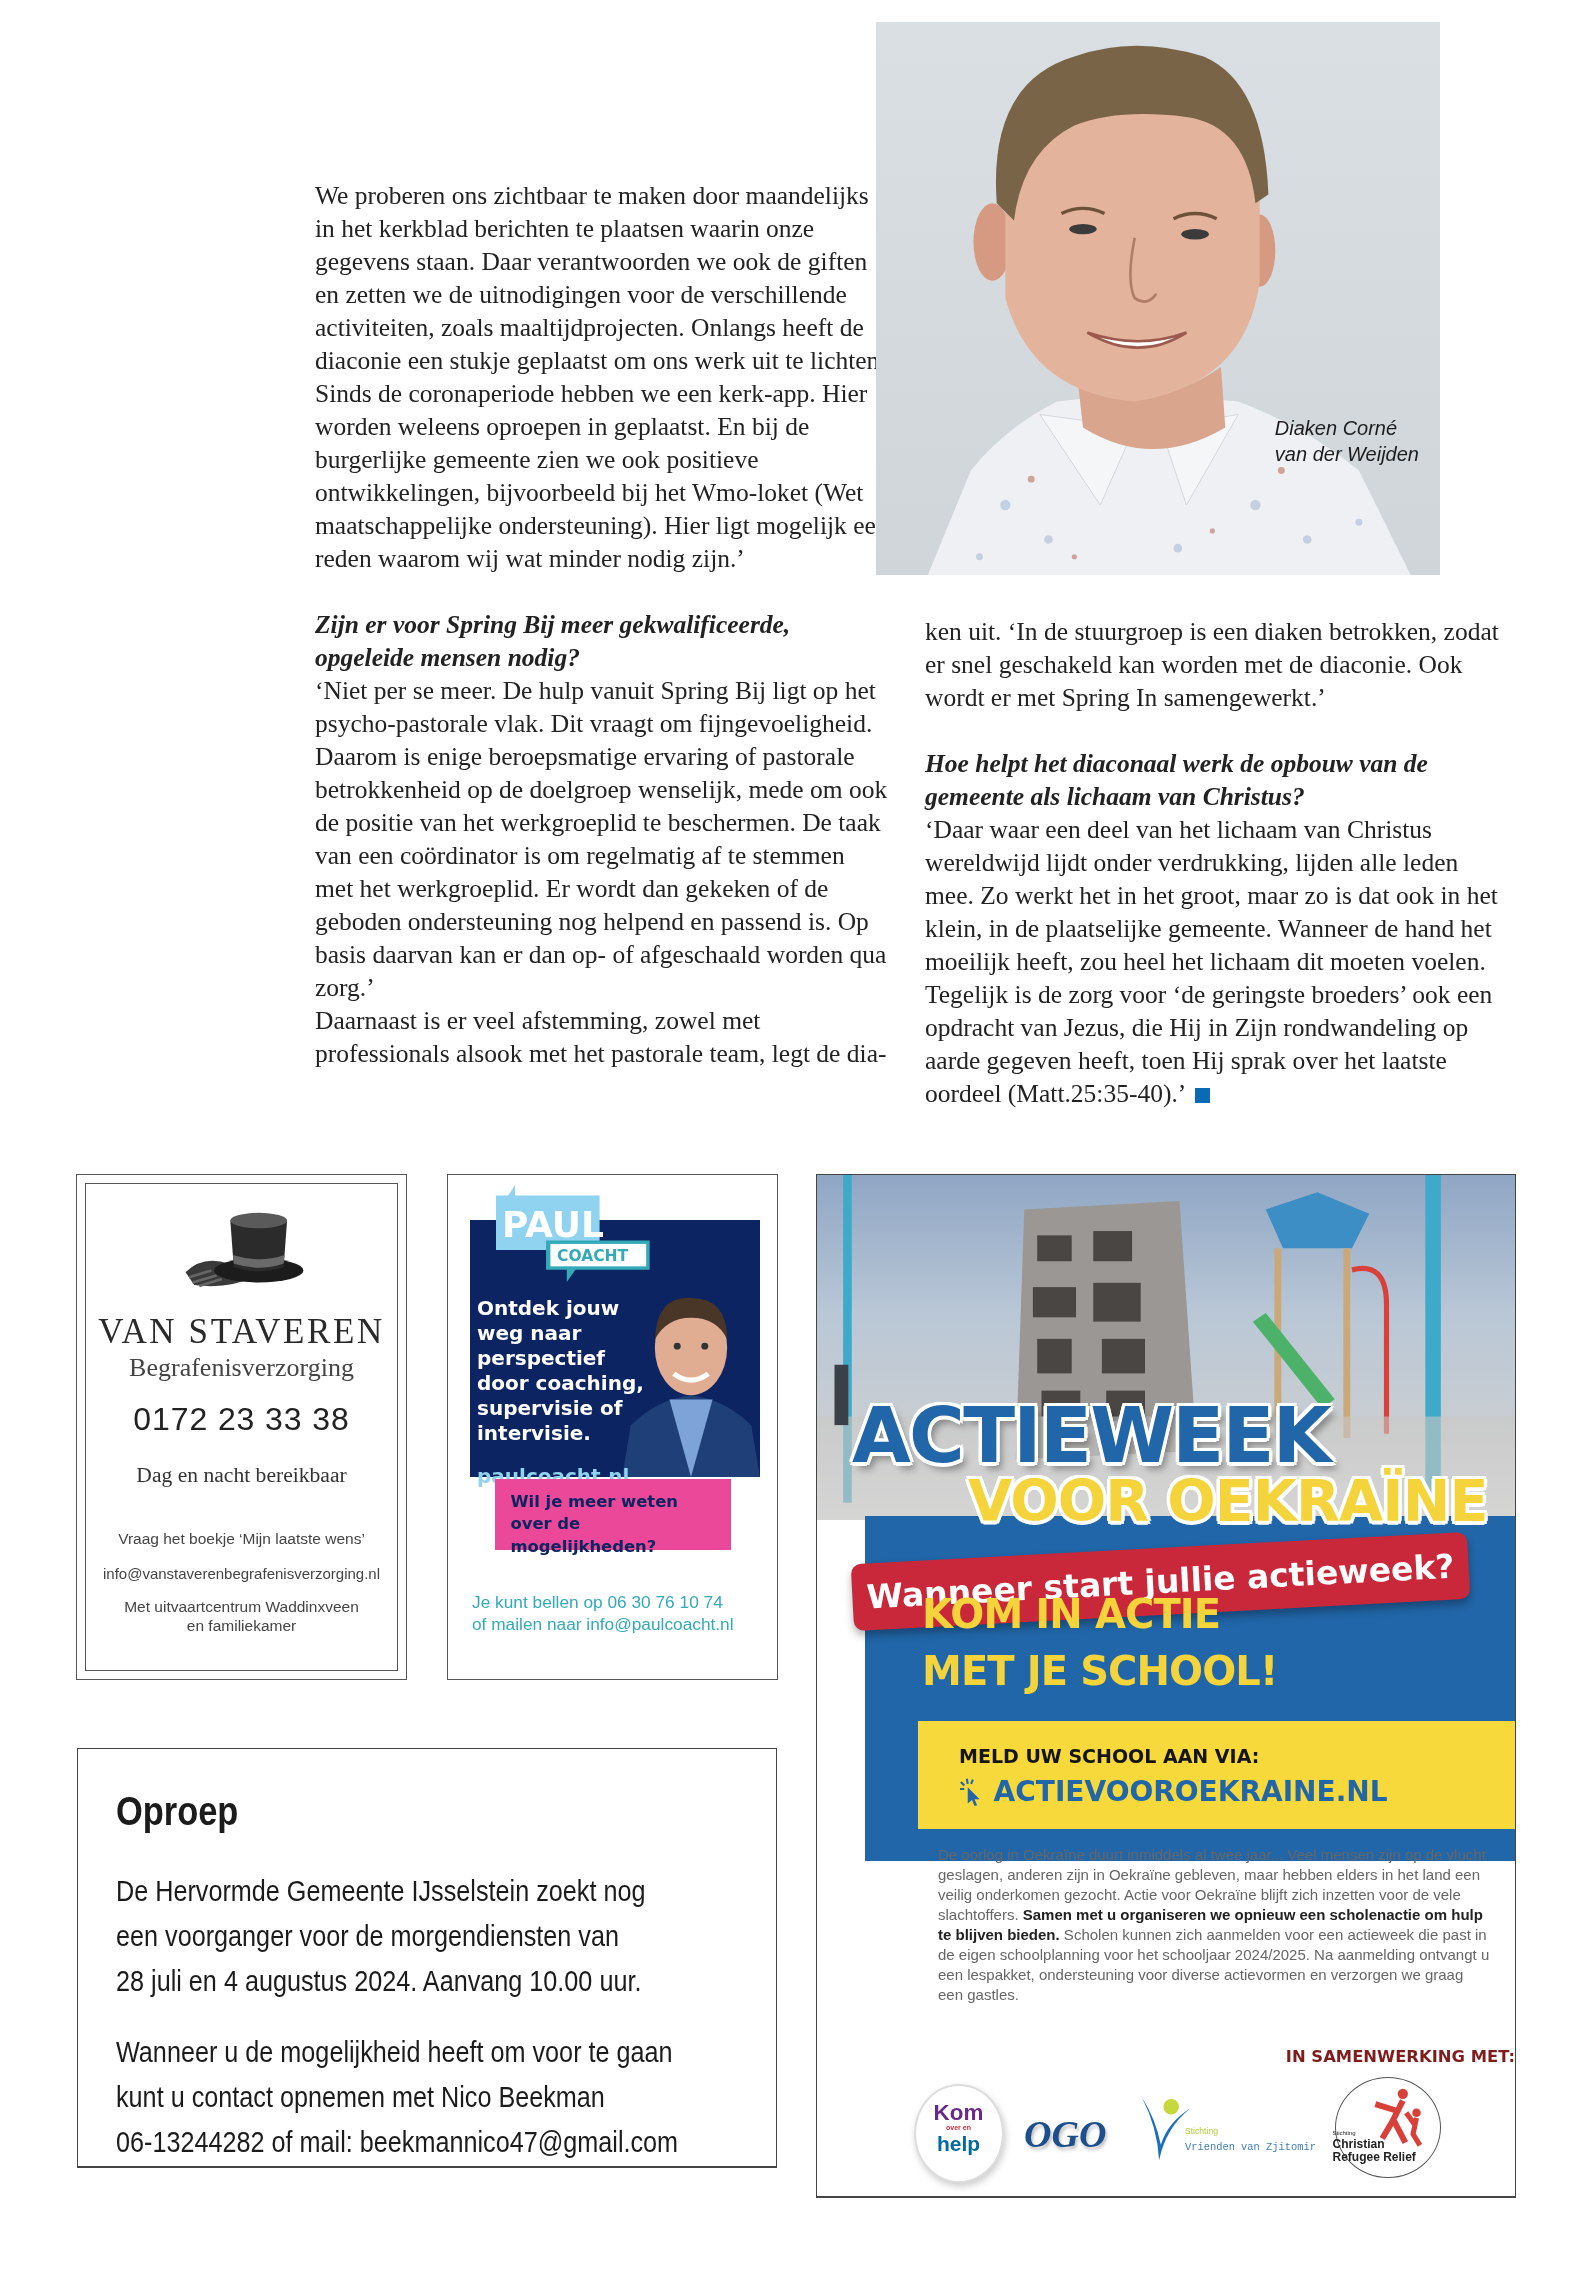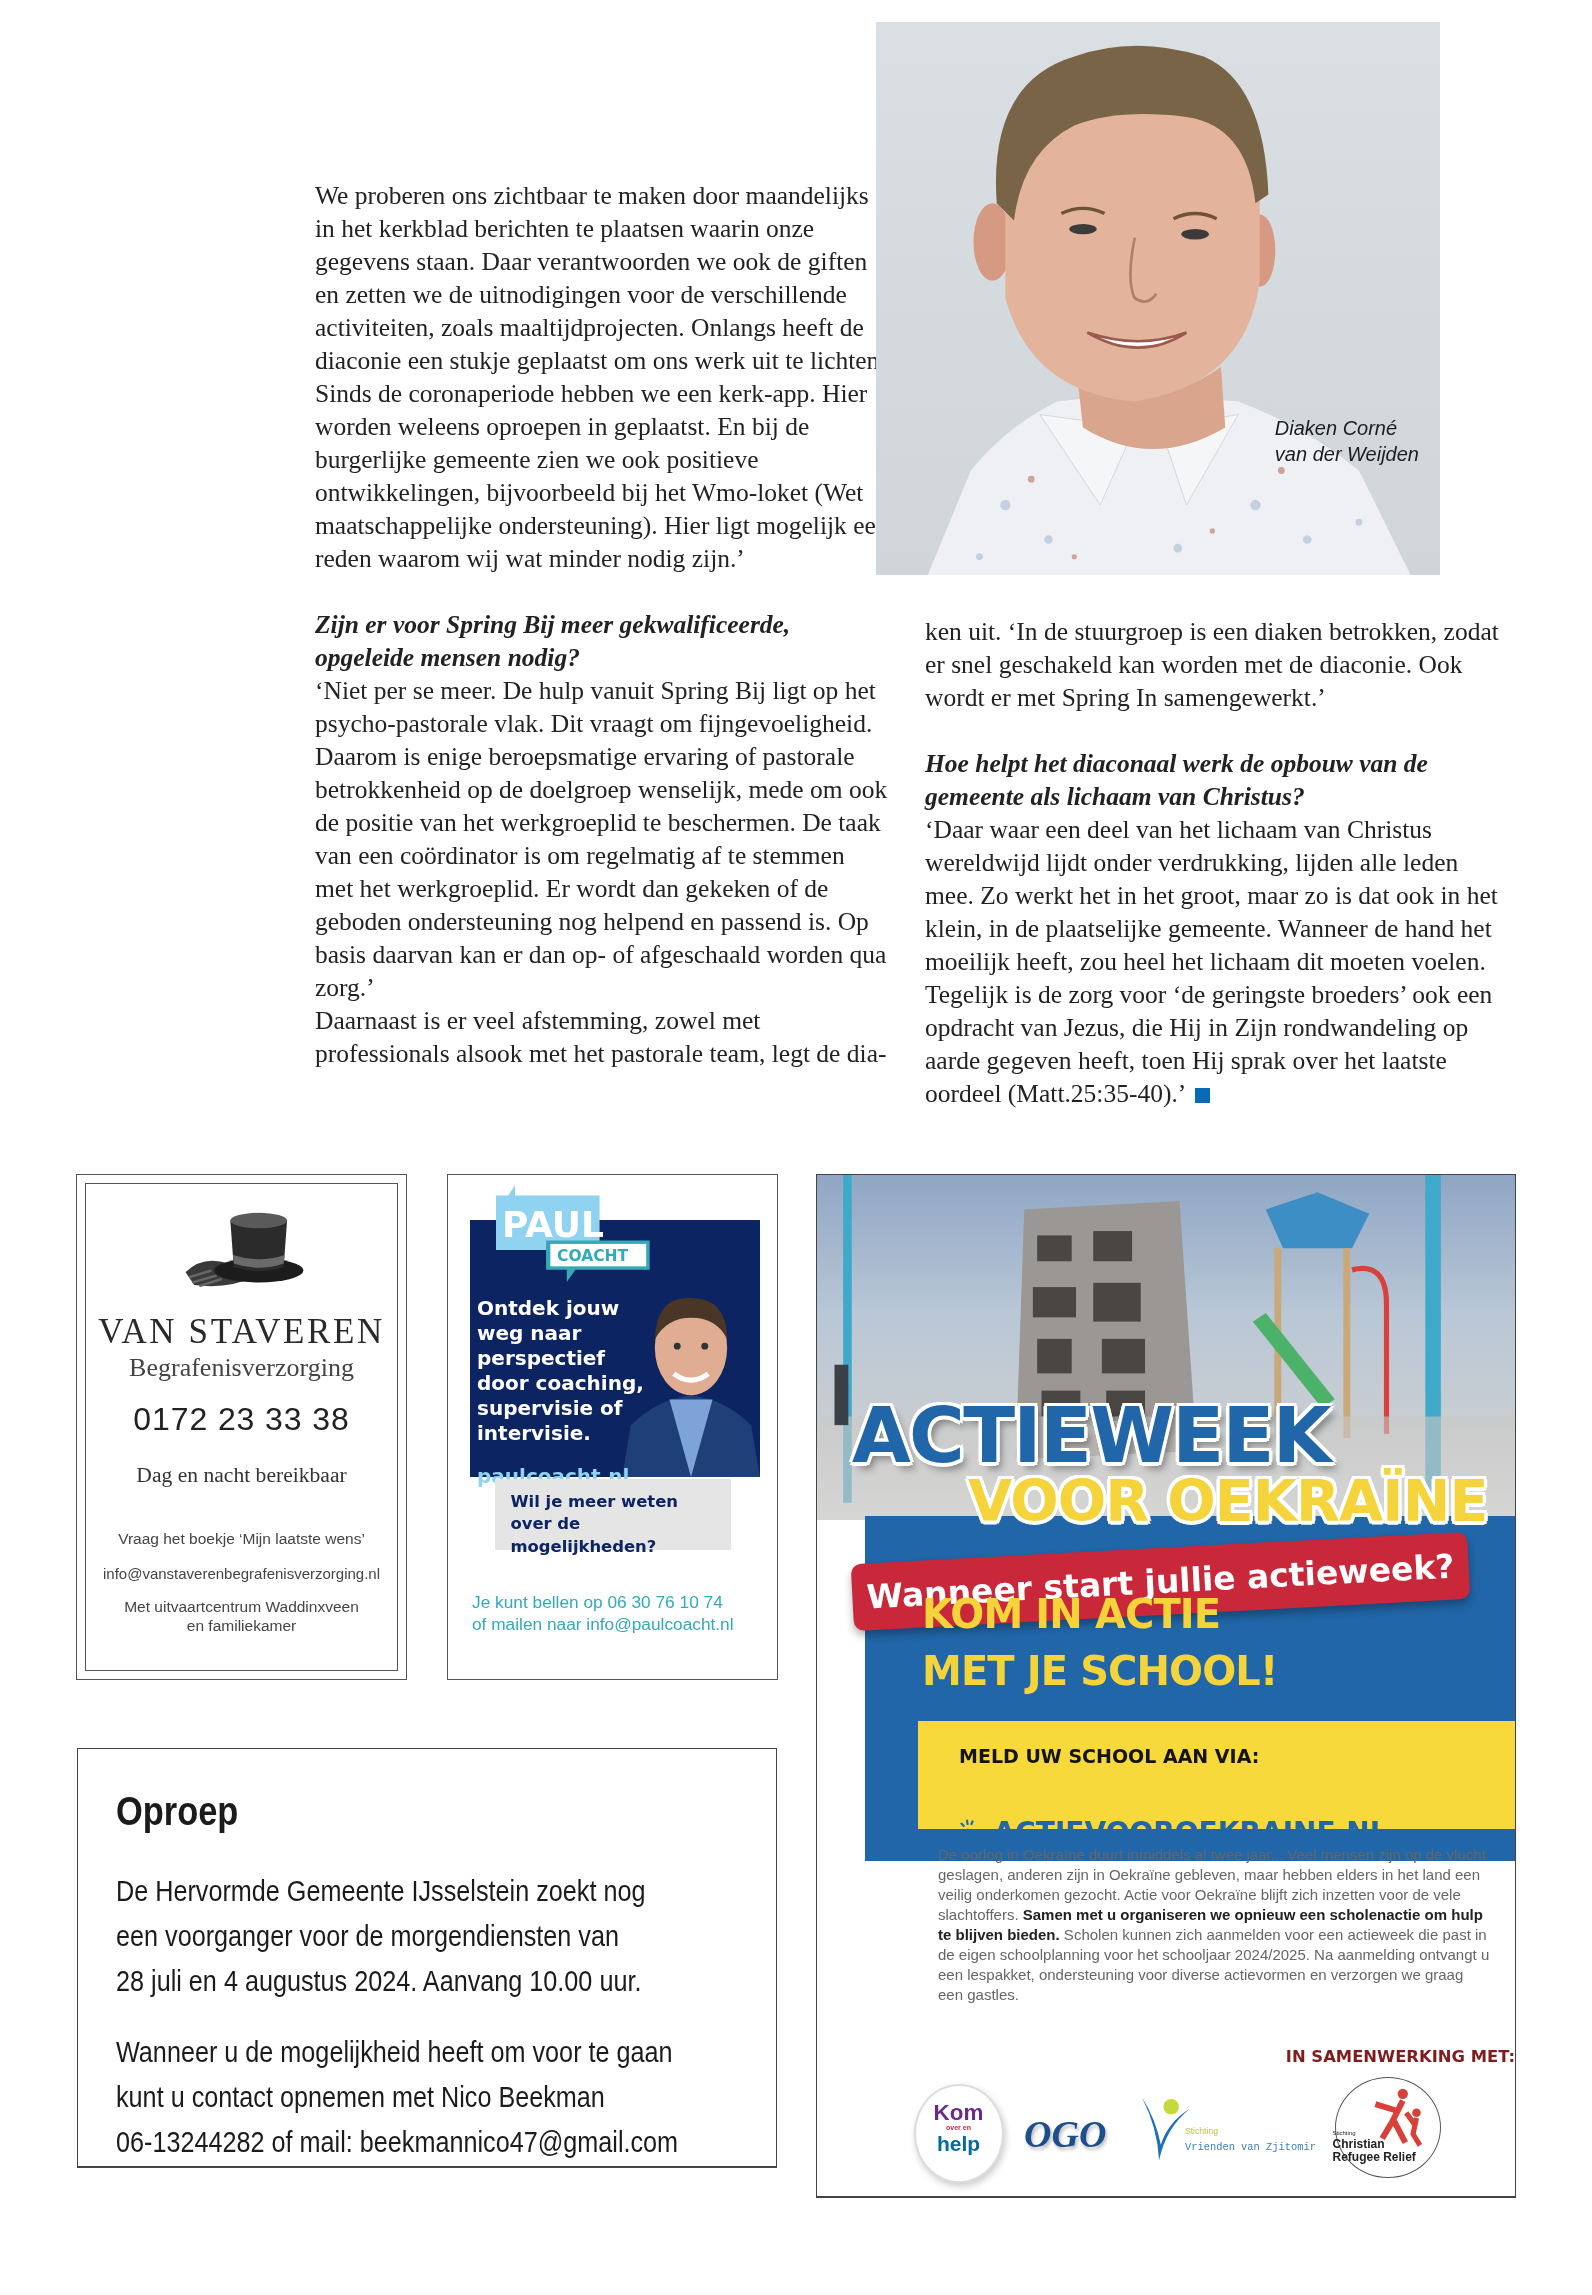--- a/index.html
+++ b/index.html
@@ -29,41 +29,41 @@
   .vs-sub { position:absolute; left:0; right:0; top:169px; font-family:"Liberation Serif","DejaVu Serif",serif; font-size:26px; color:#444; }
   .vs-phone { position:absolute; left:0; right:0; top:217px; font-family:"Liberation Sans","DejaVu Sans",sans-serif; font-size:32px; color:#222; letter-spacing:0.9px; }
   .vs-avail { position:absolute; left:0; right:0; top:279px; font-family:Liberation Serif, serif; font-size:21.6px; color:#333; }
   .vs-small { position:absolute; left:0; right:0; font-family:"Liberation Sans","DejaVu Sans",sans-serif; font-size:15.5px; color:#444; line-height:19px; }
 
   .pc { left:447px; top:1174px; width:331px; height:506px; border:1.7px solid #555; }
   .pc-panel { position:absolute; left:22.4px; top:45px; width:290px; height:257px; background:#0c2461; overflow:hidden; }
   .pc-logo { position:absolute; left:48px; top:10.4px; }
   .pc-head { position:absolute; left:29px; top:121px; width:173px; font-family:"DejaVu Sans","Liberation Sans",sans-serif; font-weight:bold; color:#fff; font-size:20px; line-height:25px; }
   .pc-url { position:absolute; left:29px; top:289px; font-family:"DejaVu Sans","Liberation Sans",sans-serif; font-weight:bold; color:#8fd3f0; font-size:20px; }
-  .pc-q { position:absolute; left:47px; top:304px; width:236px; height:71px; background:#e5e5e5; box-sizing:border-box; padding:12px 15.5px; font-family:"DejaVu Sans","Liberation Sans",sans-serif; font-weight:bold; color:#0c2461; font-size:16.4px; line-height:22.4px; }
+  .pc-q { position:absolute; left:47px; top:304px; width:236px; height:71px; background:#ec4899; box-sizing:border-box; padding:12px 15.5px; font-family:"DejaVu Sans","Liberation Sans",sans-serif; font-weight:bold; color:#0c2461; font-size:16.4px; line-height:22.4px; }
   .pc-contact { position:absolute; left:24px; top:417px; font-family:"Liberation Sans","DejaVu Sans",sans-serif; color:#34a9b8; font-size:17.3px; line-height:21.6px; }
 
   .op { left:77px; top:1748px; width:700px; height:420px; border:1.7px solid #444; border-bottom-width:2.6px; }
   .op-title { position:absolute; left:38px; top:40px; font-family:"Liberation Sans","DejaVu Sans",sans-serif; font-weight:bold; font-size:40px; color:#1b1b1b; transform:scaleX(0.86); transform-origin:left; }
   .op-text { position:absolute; left:38px; font-family:"Liberation Sans","DejaVu Sans",sans-serif; font-size:30px; line-height:45px; color:#1b1b1b; transform:scaleX(0.84); transform-origin:left; white-space:nowrap; }
 
   .uk { left:816px; top:1174px; width:700px; height:1024px; border:1.7px solid #444; border-bottom-width:2.6px; overflow:hidden; }
   .uk-photo { position:absolute; left:0; top:0; width:100%; height:345px; background:linear-gradient(180deg,#8fa6c4 0%,#b9c7d6 40%,#c8cdd2 70%,#e8eaec 100%); overflow:hidden; }
   .uk-blue { position:absolute; left:48px; top:341px; width:652px; height:345px; background:#2166a8; }
   .uk-title1 { position:absolute; left:35px; top:216px; font-family:"DejaVu Sans","Liberation Sans",sans-serif; font-weight:bold; font-size:76px; color:#2166a8; letter-spacing:-1.7px;
                text-shadow: 3.5px 0 #fff, -3.5px 0 #fff, 0 3.5px #fff, 0 -3.5px #fff, 2.6px 2.6px #fff, -2.6px -2.6px #fff, 2.6px -2.6px #fff, -2.6px 2.6px #fff, 5.2px 7px 7px rgba(0,0,0,.35); }
   .uk-title2 { position:absolute; left:151px; top:293px; font-family:"DejaVu Sans","Liberation Sans",sans-serif; font-weight:bold; font-size:57px; color:#f4d43a; letter-spacing:-0.9px;
                text-shadow: 3.5px 0 #fff, -3.5px 0 #fff, 0 3.5px #fff, 0 -3.5px #fff, 2.6px 2.6px #fff, -2.6px -2.6px #fff, 2.6px -2.6px #fff, -2.6px 2.6px #fff; }
   .uk-banner { position:absolute; left:35px; top:373px; width:617px; height:67px; background:#c8283a; border-radius:10.4px; transform:rotate(-3deg);
                box-shadow: 0 5.2px 8.6px rgba(0,0,0,.3); display:flex; align-items:center; justify-content:center;
                font-family:"DejaVu Sans","Liberation Sans",sans-serif; font-weight:bold; color:#fff; font-size:33px; }
   .uk-cta { position:absolute; left:105px; font-family:"DejaVu Sans","Liberation Sans",sans-serif; font-weight:bold; color:#f4d43a; font-size:40px; letter-spacing:-0.9px; }
   .uk-yellow { position:absolute; left:101px; top:546px; width:599px; height:108px; background:#f7d93c;padding-left:28px; }
   .uk-meld { position:absolute; left:41px; top:24px; font-family:"DejaVu Sans","Liberation Sans",sans-serif; font-weight:bold; font-size:19px; color:#141414; }
-  .uk-site { position:absolute; left:41px; top:54px; font-family:"DejaVu Sans","Liberation Sans",sans-serif; font-weight:bold; font-size:28px; color:#2166a8; display:flex; align-items:center; gap:8.6px;margin-top:41px; }
+  .uk-site { position:absolute; left:41px; top:54px; font-family:"DejaVu Sans","Liberation Sans",sans-serif; font-weight:bold; font-size:28px; color:#2166a8; display:flex; align-items:center; gap:8.6px; }
   .uk-body { position:absolute; left:121px; top:670px; width:552px; font-family:"Liberation Sans","DejaVu Sans",sans-serif; font-size:15px; line-height:20px; color:#666; }
   .uk-body b { color:#222; }
   .uk-coop { position:absolute; left:0; right:0; top:872px; text-align:right; font-family:"DejaVu Sans","Liberation Sans",sans-serif; font-weight:bold; font-size:16.4px; color:#7f1d1d; }
   .uk-logos { position:absolute; left:112px; top:902px; width:552px; height:104px; }
   .logo { position:absolute; }
 </style>
 </head>
 <body>
 
 <div class="col col-left">

